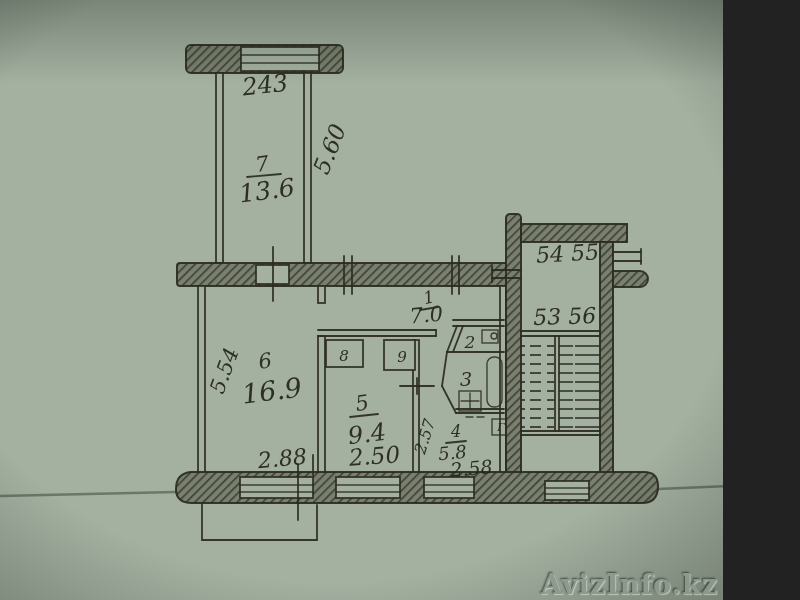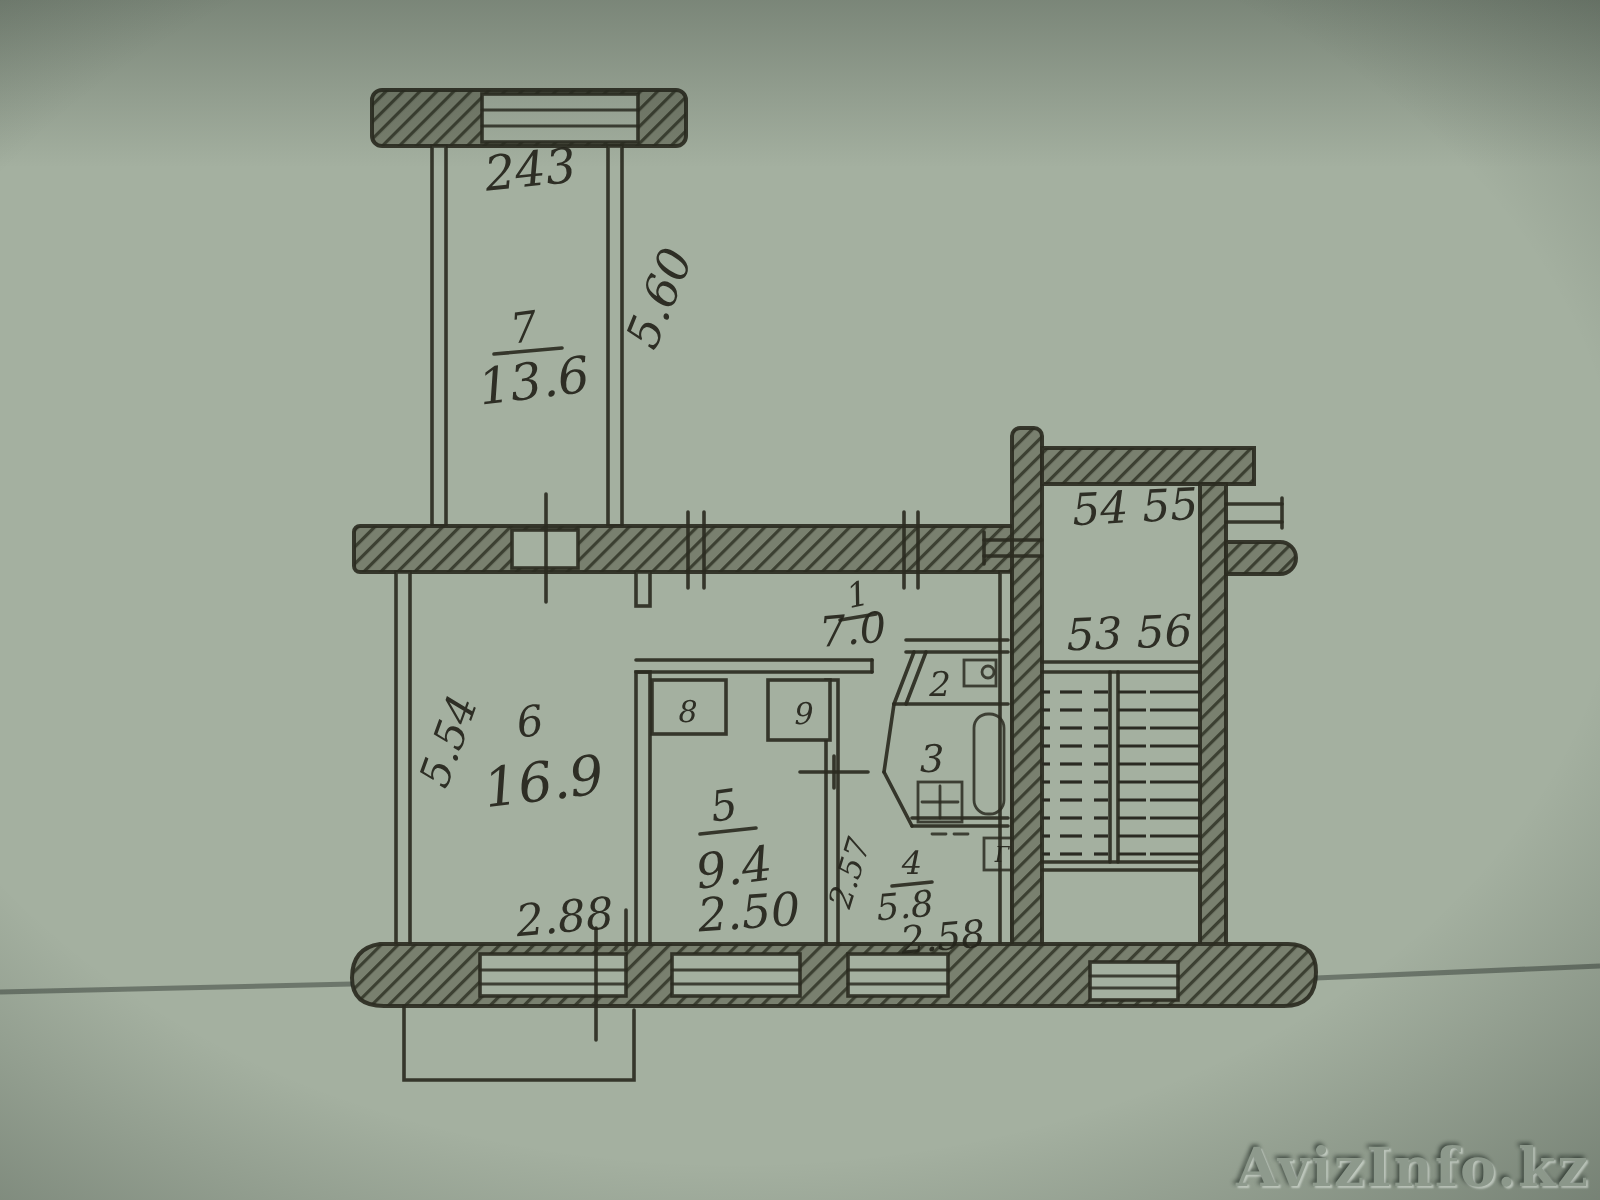--- a/index.html
+++ b/index.html
@@ -1,17 +1,17 @@
 <!DOCTYPE html>
 <html><head>
 <meta charset="utf-8">
 <style>
   html,body{margin:0;padding:0;background:#222;}
   .photo{
-    position:relative;width:800px;height:600px;overflow:hidden;
+    position:relative;width:723px;height:600px;overflow:hidden;
     background:#a4b0a0;
     font-family:"DejaVu Serif", serif;
   }
   svg.plan{position:absolute;inset:0;}
   .ln{fill:none;stroke:#2b2b21;stroke-width:1.8;stroke-linecap:round;stroke-opacity:.92;}
   .thin{fill:none;stroke:#2b2b21;stroke-width:1.4;stroke-linecap:round;stroke-opacity:.85;}
   .w{fill:#a4b0a0;stroke:#2b2b21;stroke-width:1.8;stroke-opacity:.92;}
   .hatchw{fill:url(#hatch);stroke:#2b2b21;stroke-width:2;stroke-opacity:.92;}
   .hw{font-style:italic;fill:#24241b;font-family:"DejaVu Serif", serif;opacity:.92;}
   .crease{stroke:rgba(25,33,27,.4);stroke-width:2.5;fill:none;}

